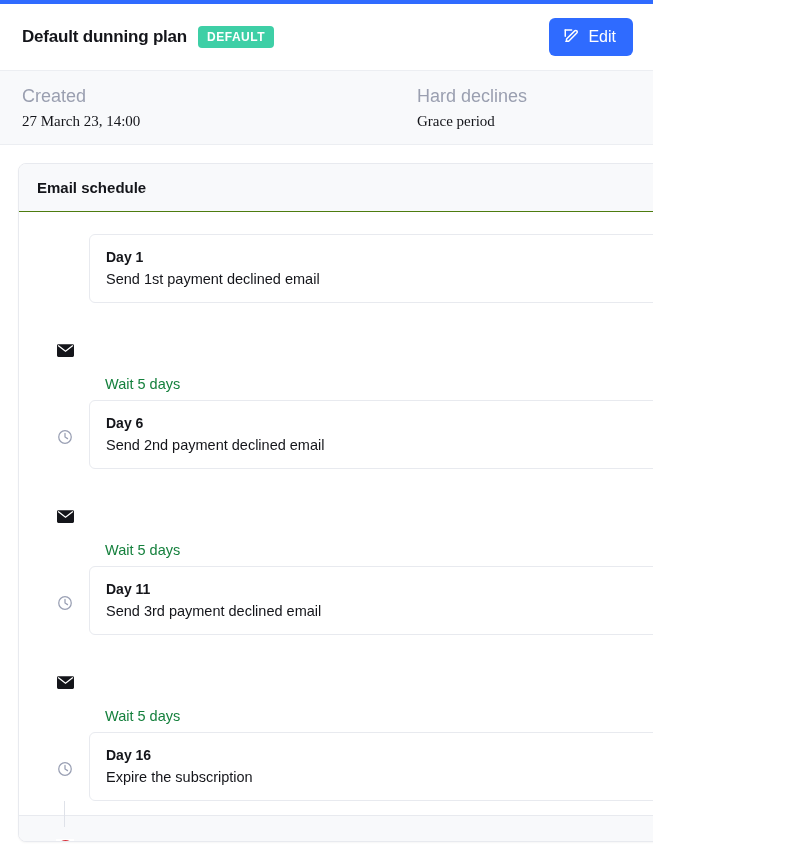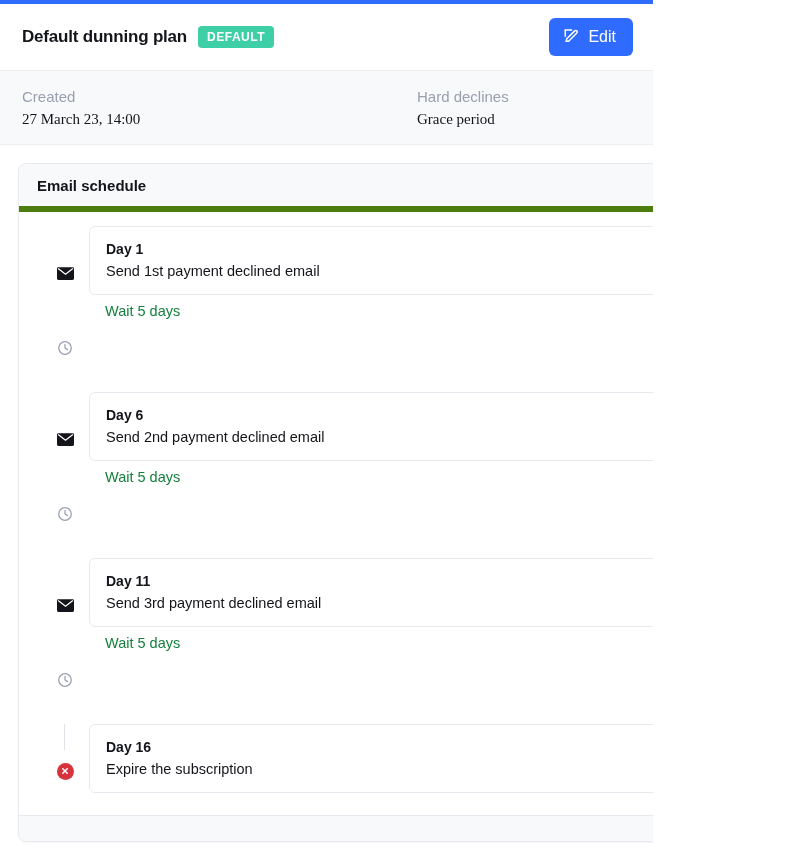--- a/index.html
+++ b/index.html
@@ -88,21 +88,21 @@
     align-items: center;
     padding: 0 22px;
   }
   .meta-col {
     display: flex;
     flex-direction: column;
     gap: 6px;
   }
   .meta-col.col-created { width: 395px; }
   .meta-label {
-    font-size: 15px;
+    font-size: 18px;
     color: #9a9fb0;
   }
   .meta-value {
     font-size: 15px;
     color: #14151a;
     font-family: Liberation Serif, serif;
   }
 
   
   .body-area {
@@ -113,21 +113,21 @@
     border: 1px solid #e8eaef;
     border-radius: 8px;
     background: #ffffff;
     overflow: hidden;
     box-shadow: 0 1px 2px rgba(20,21,26,0.04);
     width: 761px;
   }
 
   .schedule-card-header {
     background: #f8f9fb;
-    border-bottom: 6px solid #4d7c0f;
+    border-bottom: 1px solid #4d7c0f;
     padding: 16px 18px;
     height: 48px;
     display: flex;
     align-items: center;
   }
   .schedule-card-title {
     font-size: 15px;
     font-weight: bold;
     color: #14151a;
   }
@@ -139,21 +139,21 @@
 
   
   .timeline {
     position: relative;
     padding-left: 0;
   }
 
   .tl-row {
     position: relative;
     display: flex;
-    align-items: flex-start;
+    align-items: flex-end;
     min-height: 40px;
   }
 
   .tl-gutter {
     position: relative;
     width: 52px;
     flex: 0 0 52px;
   }
 
   .tl-line {

